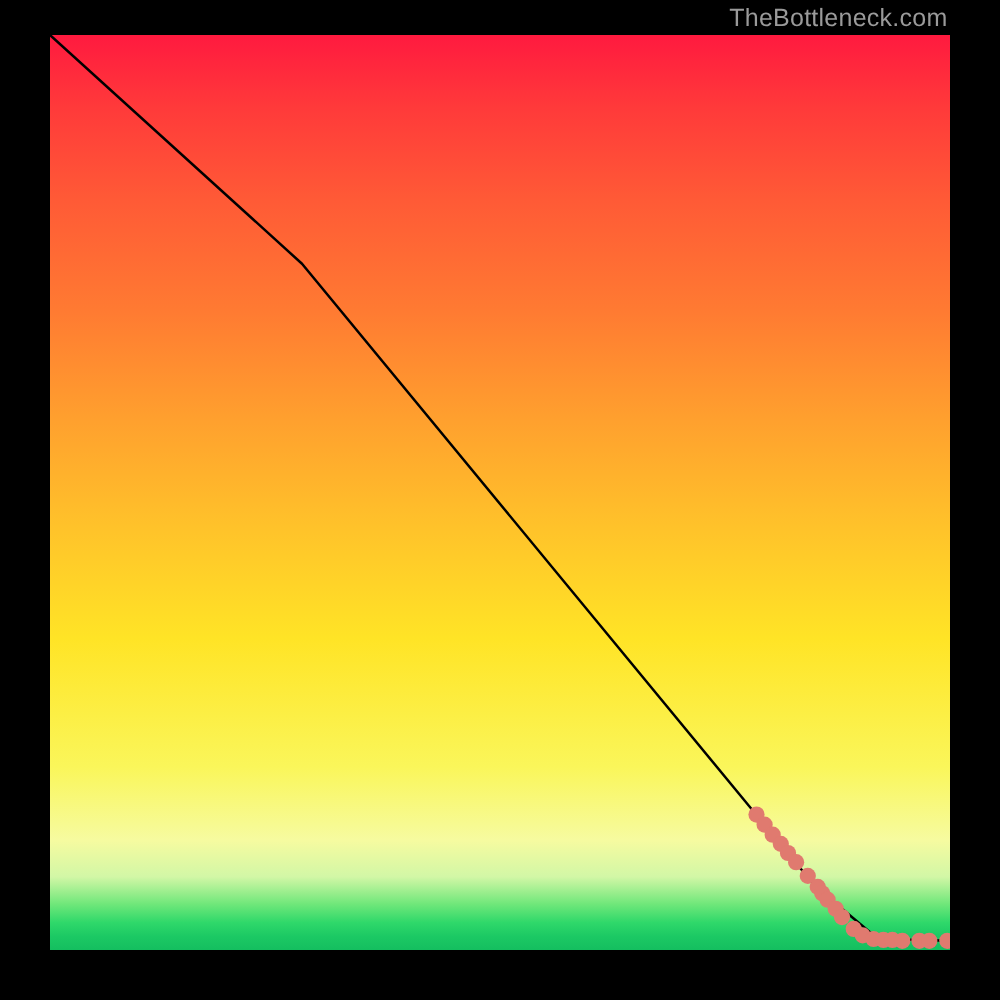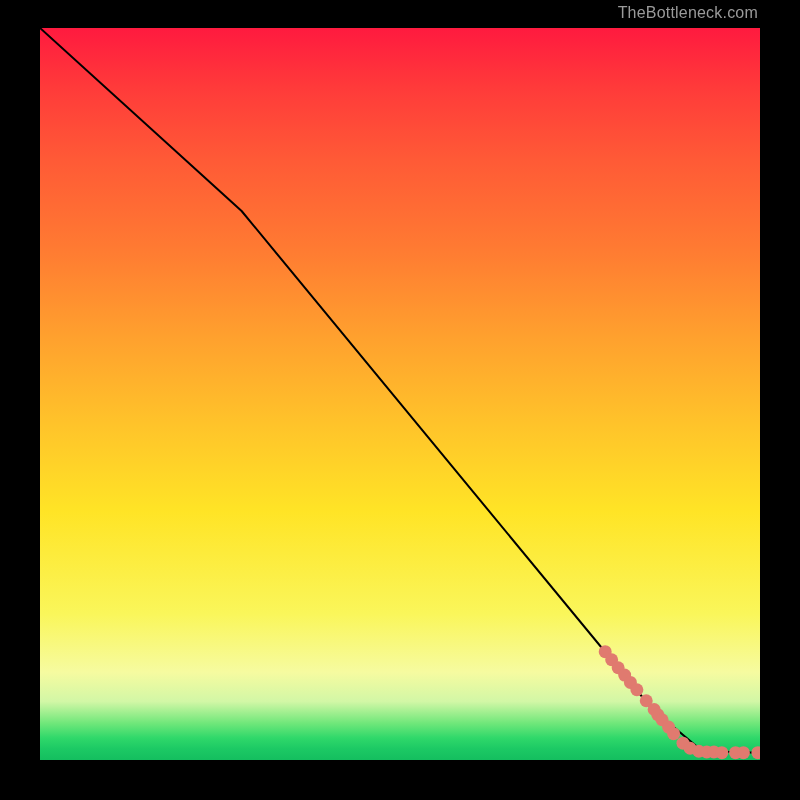--- a/index.html
+++ b/index.html
@@ -47,21 +47,21 @@
     left: 0;
     top: 0;
     width: 720px;
     height: 732px;
   }
   .watermark {
     position: absolute;
     top: 4px;
     right: 42px;
     color: #9a9a9a;
-    font-size: 16px;
+    font-size: 20px;
     font-weight: 400;
     letter-spacing: 0.2px;
   }
 </style>
 </head>
 <body>
 
 <div class="frame">
   <div class="plot">
     <svg viewBox="0 0 720 732" preserveAspectRatio="none">

